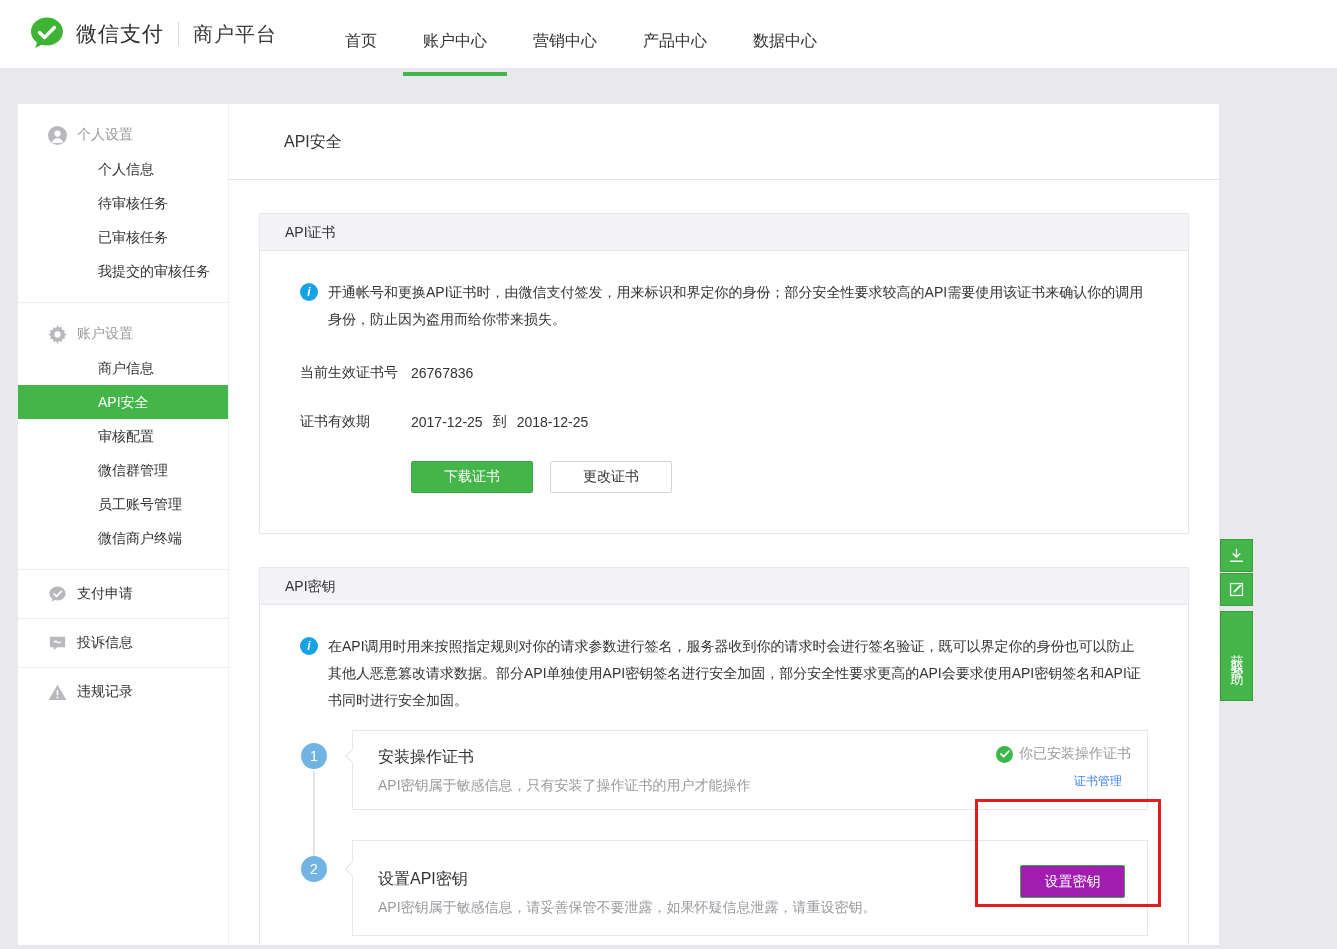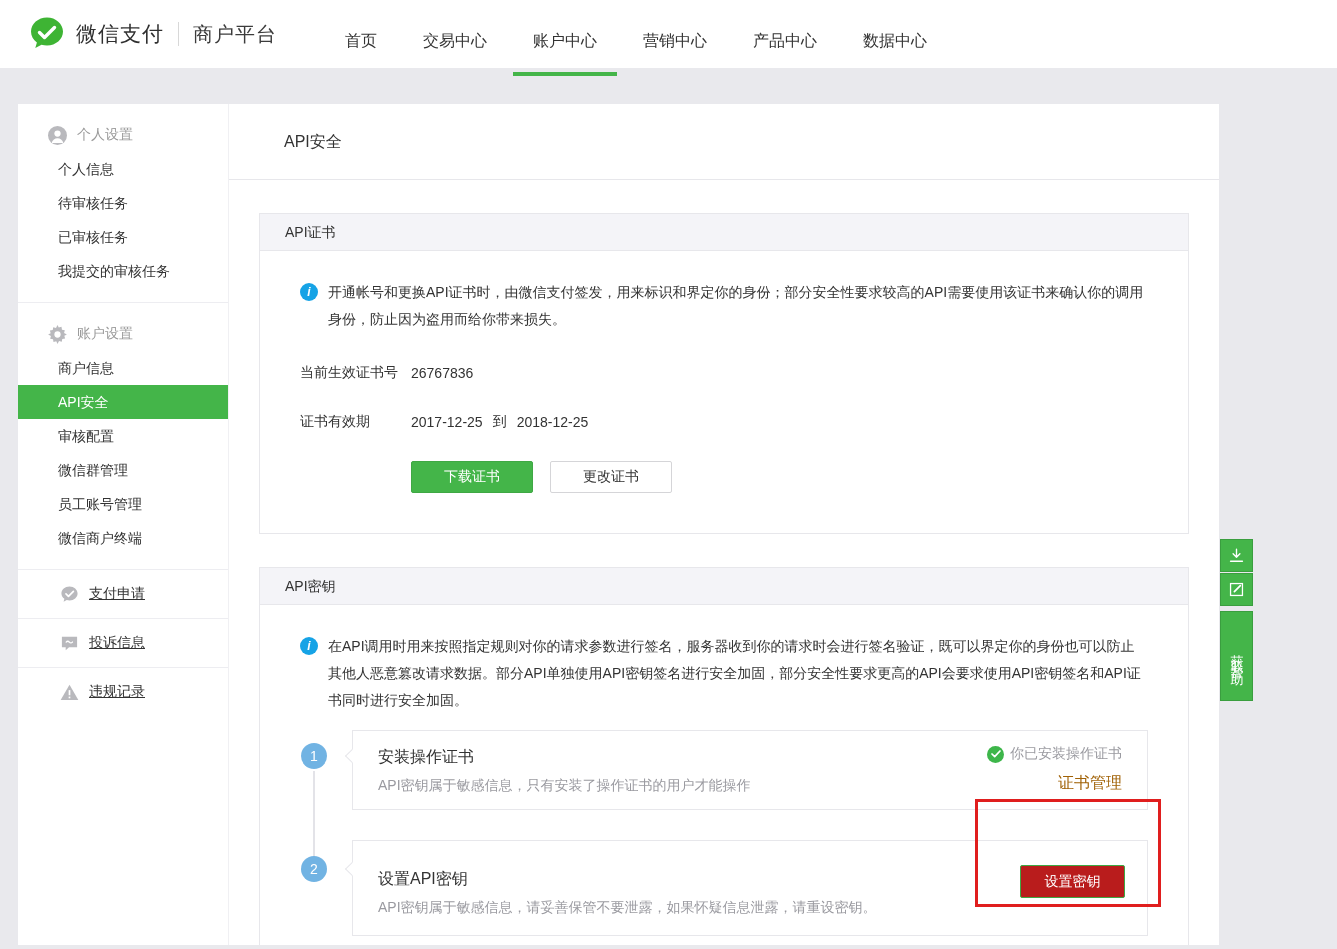--- a/index.html
+++ b/index.html
@@ -17,25 +17,25 @@
   .brand-divider { width:1px; height:24px; background:#d8d8d8; margin:0 14px; }
   .brand-subtitle { font-size:20px; color:#3c3c3c; letter-spacing:1px; }
   .nav { position:absolute; left:322px; top:0; height:68px; display:flex; }
   .nav-item { height:68px; line-height:66px; padding:0 20px; margin:8px 3px; font-size:16px; color:#333;
               cursor:pointer; border-bottom:4px solid transparent; }
   .nav-item.active { border-bottom-color:#44b549; }
 
   
   .sidebar { position:absolute; left:18px; top:104px; width:210px; height:841px; background:#fff; }
   .side-section { padding:14px 0; border-bottom:1px solid #ededf1; }
-  .side-section.single { padding:7px 12px;text-decoration:underline; }
+  .side-section.single { padding:7px 0; }
   .side-section:last-child { border-bottom:none; }
   .side-header { height:34px; display:flex; align-items:center; padding-left:30px; color:#9b9b9b; font-size:14px; }
   .side-header .sicon { width:19px; height:19px; margin-right:10px; display:inline-flex; }
-  .side-item { height:34px; line-height:34px; padding-left:40px; font-size:14px; color:#333; cursor:pointer; }
+  .side-item { height:34px; line-height:34px; padding-left:80px; font-size:14px; color:#333; cursor:pointer; }
   .side-item.active { background:#44b549; color:#fff; }
 
   
   .content { position:absolute; left:228px; top:104px; width:991px; height:841px; background:#fff;
              border-left:1px solid #f0f0f3; overflow:hidden; }
   .page-title-row { height:76px; line-height:76px; padding-left:55px; font-size:16px; color:#333;
                     border-bottom:1px solid #e7e7eb; }
   .card { margin:33px 30px 4px 30px; border:1px solid #e7e7eb; }
   .card-header { height:37px; line-height:36px; background:#f4f4f8; border-bottom:1px solid #e7e7eb;
                  padding-left:25px; font-size:14px; color:#333; }
@@ -67,27 +67,27 @@
   .step-box.first  .step-circle { top:12px; }
   .step-box.second .step-circle { top:15px; }
   .step-box .notch { position:absolute; left:-6px; width:10px; height:10px; background:#fff;
                      border-left:1px solid #e7e7eb; border-bottom:1px solid #e7e7eb; transform:rotate(45deg); }
   .step-box.first  .notch { top:20px; }
   .step-box.second .notch { top:23px; }
   .step-box.first::after { content:""; position:absolute; left:-40px; top:40px; width:2px; height:88px;
                            background:#e3e3e8; }
   .step-title { font-size:16px; color:#333; }
   .step-desc { font-size:14px; color:#9a9aa0; margin-top:9px; }
-  .step-status { position:absolute; right:25px; top:14px; display:flex; align-items:center; }
+  .step-status { position:absolute; right:16px; top:14px; display:flex; align-items:center; }
   .check-circle { width:17px; height:17px; border-radius:50%; background:#3db64a; display:inline-flex;
                   align-items:center; justify-content:center; margin-right:6px; }
   .check-circle svg { width:10px; height:8px; }
   .status-text { font-size:14px; color:#9a9aa0; }
-  .step-link { position:absolute; right:25px; top:42px; font-size:16px; color:#a16207; cursor:pointer; text-decoration:none;text-align:right; }
-  .step-btn { position:absolute; right:22px; top:24px; width:105px; height:33px; background:#b91c1c;
+  .step-link { position:absolute; right:25px; top:42px; font-size:12px; color:#3b82f6; cursor:pointer; text-decoration:none;text-align:right; }
+  .step-btn { position:absolute; right:22px; top:24px; width:105px; height:33px; background:#a21caf;
               border:1px solid #3fa844; color:#fff; font-size:14px; border-radius:2px; cursor:pointer; font-family:inherit; }
 
   
   .red-annotation { position:absolute; left:975px; top:799px; width:186px; height:108px;
                     border:3px solid #e01e1e; z-index:20; pointer-events:none; }
 
   
   .float-widget { position:absolute; left:1220px; top:539px; width:33px; z-index:6; }
   .float-box { width:33px; height:33px; background:#44b549; border:1px solid #3a9e3f; margin-bottom:1px;
                display:flex; align-items:center; justify-content:center; cursor:pointer; }
@@ -104,21 +104,20 @@
     <svg viewBox="0 0 38 38">
       <path d="M19 2.5C10.2 2.5 3 8.8 3 16.6c0 4.4 2.3 8.3 5.9 10.9l-1.6 5.6 6.2-3.3c1.7.5 3.6.8 5.5.8 8.8 0 16-6.3 16-14S27.8 2.5 19 2.5z" fill="#3eb434"></path>
       <path d="M11.5 17.5l5 5 10-10" stroke="#fff" stroke-width="3.4" fill="none" stroke-linecap="round" stroke-linejoin="round"></path>
     </svg>
     <span class="brand-title">微信支付</span>
     <span class="brand-divider"></span>
     <span class="brand-subtitle">商户平台</span>
   </div>
   <div class="nav">
     <div class="nav-item">首页</div>
-    <div class="nav-item">交易中心</div>
     <div class="nav-item active">账户中心</div>
     <div class="nav-item">营销中心</div>
     <div class="nav-item">产品中心</div>
     <div class="nav-item">数据中心</div>
   </div>
 </div>
 
 <div class="sidebar">
 
   <div class="side-section">

